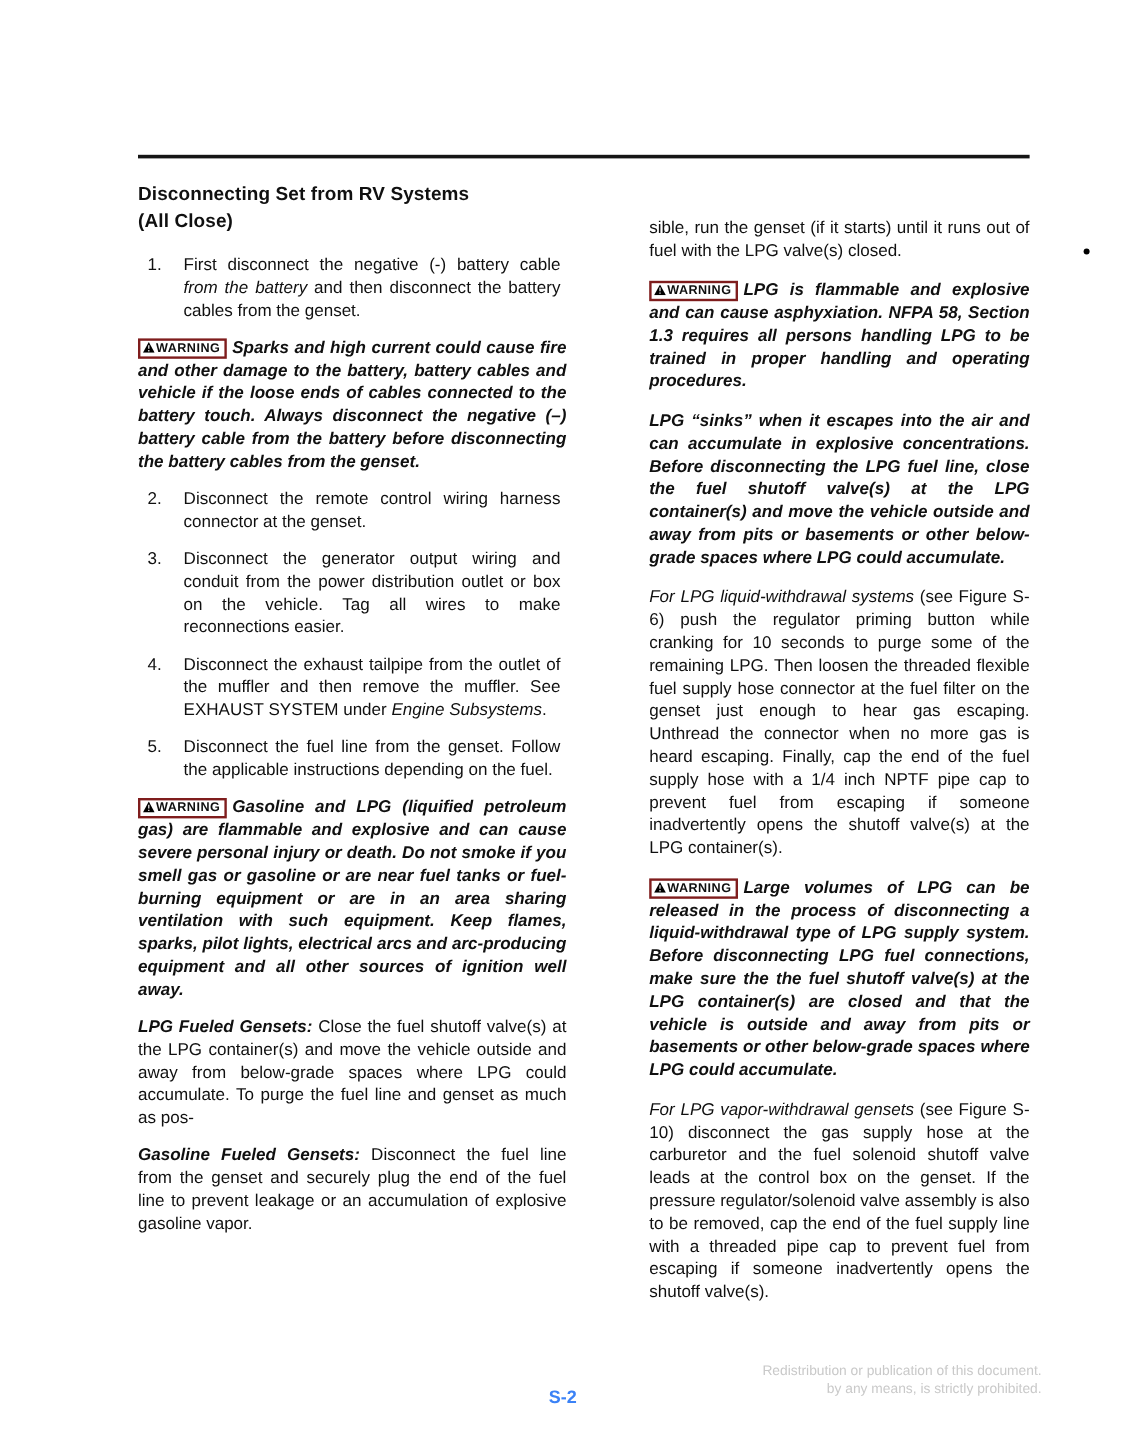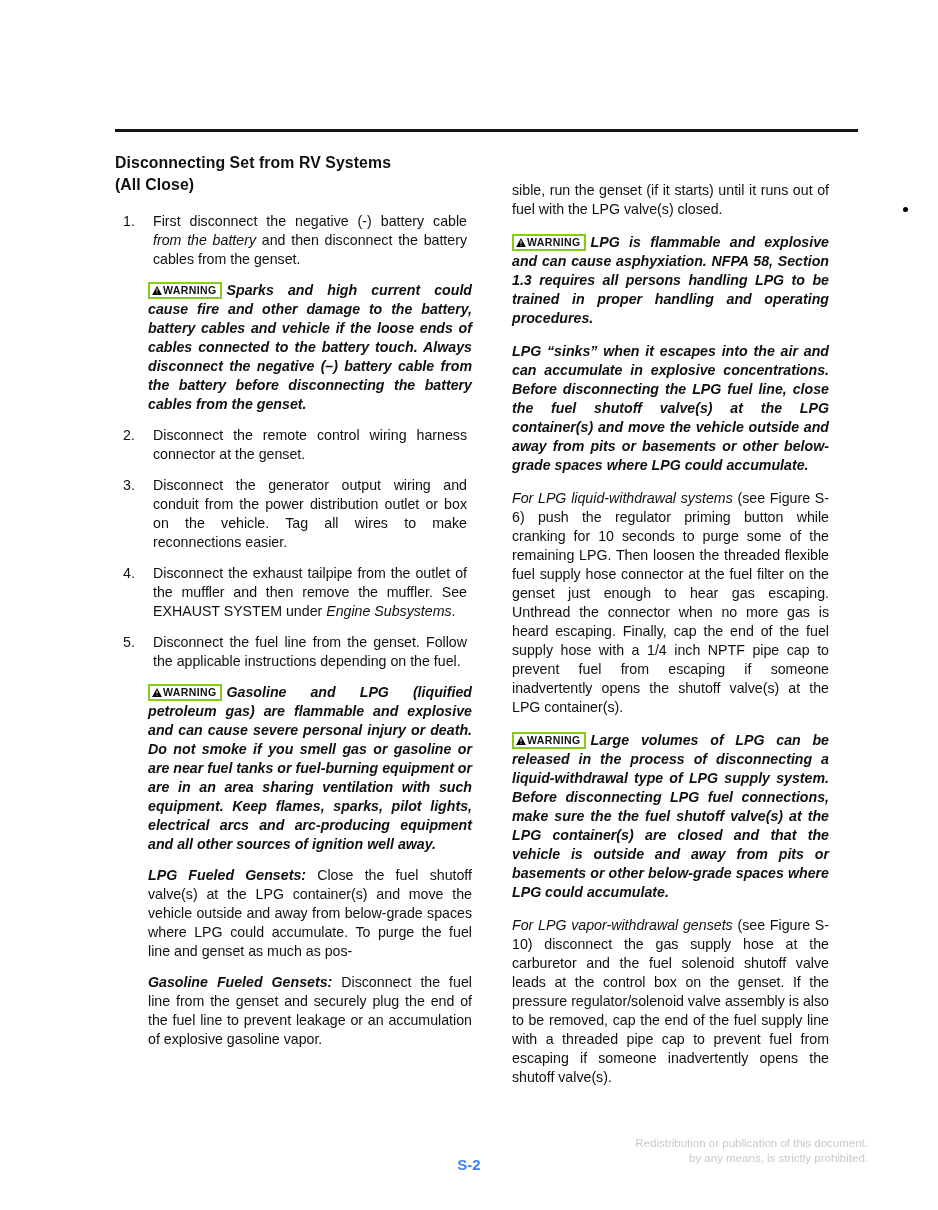--- a/index.html
+++ b/index.html
@@ -6,33 +6,33 @@
   html,body { margin:0; padding:0; }
   body {
     width:938px; height:1210px; background:#ffffff;
     font-family:"Liberation Sans", sans-serif;
     color:#101010;
     position:relative;
     overflow:hidden;
   }
   .doc { position:absolute; inset:0; }
   .top-rule { position:absolute; left:115px; top:129px; width:743px; height:3px; background:#151515; }
-  .cols { position:absolute; left:115px; top:152px; width:743px; display:flex; gap:40px; }
+  .cols { position:absolute; left:115px; top:152px; width:743px; display:flex; gap:69px; }
   .col-left { width:357px; }
   .col-right { width:317px;margin-top:29px; }
   p { margin:0 0 12px 0; text-align:justify; font-size:14.2px; line-height:19px; }
   .col-right p { margin-bottom:14px; }
   .heading { font-size:15.8px; font-weight:bold; line-height:22px; margin:0 0 16px 0; letter-spacing:0.1px; }
   .li { position:relative; padding-left:33px; margin-bottom:12px; }
   .li .num { position:absolute; left:8px; top:0; font-size:14.2px; line-height:19px; }
   .li p { margin:5px; }
-  .sub { margin-left:33px; }
+  .sub { }
   .warn { font-weight:bold; font-style:italic; }
   .warn-label {
-    display:inline-block; border:2px solid #84cc16; background:#fff;
+    display:inline-block; border:2px solid #7f1d1d; background:#fff;
     font-style:normal; font-weight:bold; font-size:10.5px; line-height:11px;
     padding:1px 3px 1px 2px; letter-spacing:0.4px; vertical-align:1px;
     margin-right:5px; white-space:nowrap;
   }
   .warn-label svg { vertical-align:-1px; margin-right:1px; }
   .lead { font-weight:bold; font-style:italic; }
   em { font-style:italic; }
   .pagenum { position:absolute; left:0; right:0; top:1156px; text-align:center; font-weight:bold; font-size:15px; color:#3b82f6; }
   .watermark { position:absolute; right:70px; top:1136px; text-align:right; color:#c9c9c9; font-size:11.5px; line-height:15px; }
   .margin-dot { position:absolute; left:903px; top:207px; width:5px; height:5px; background:#000; border-radius:50%; }

